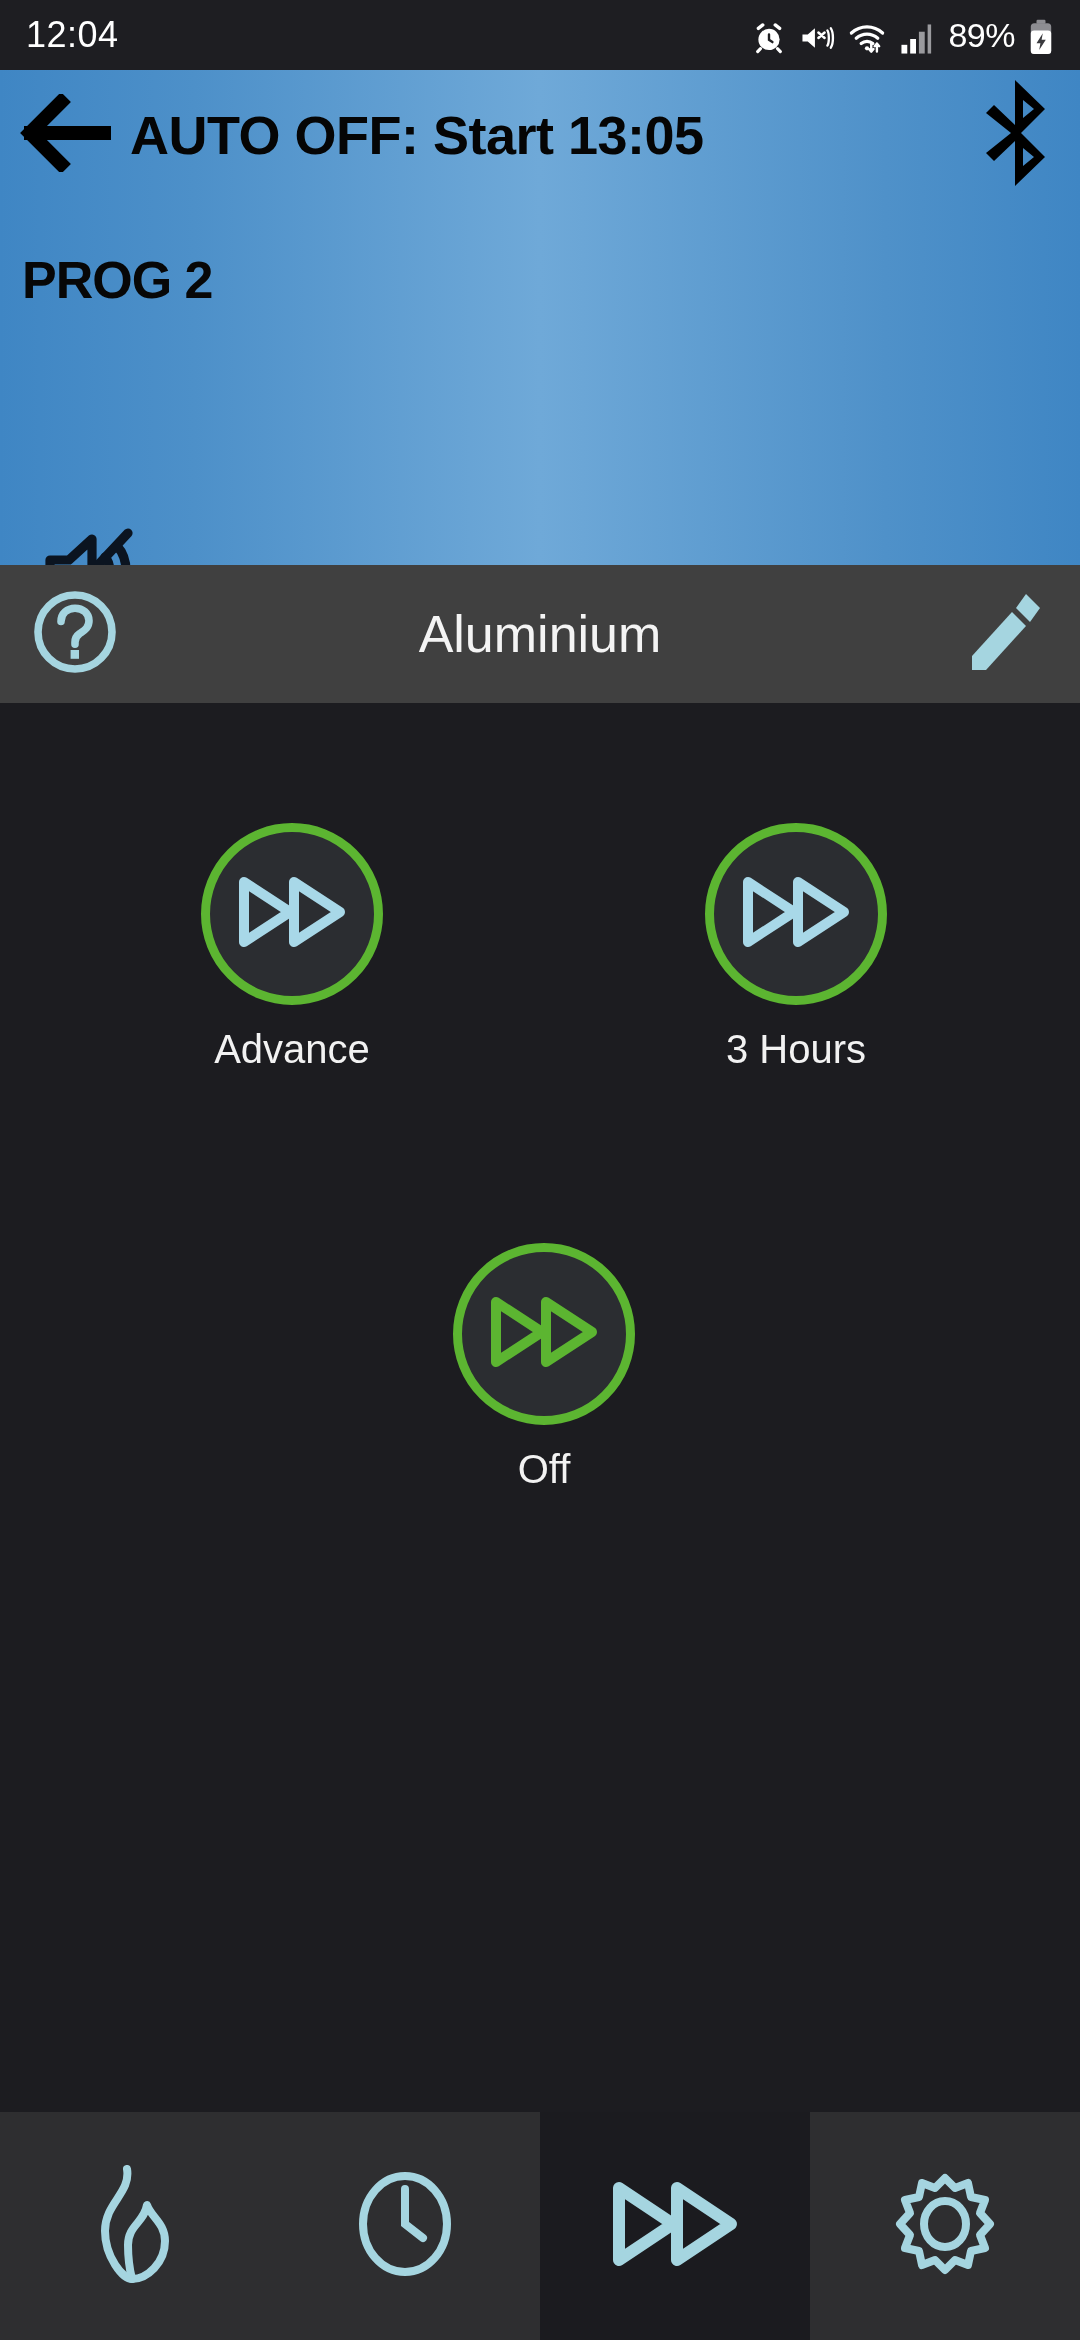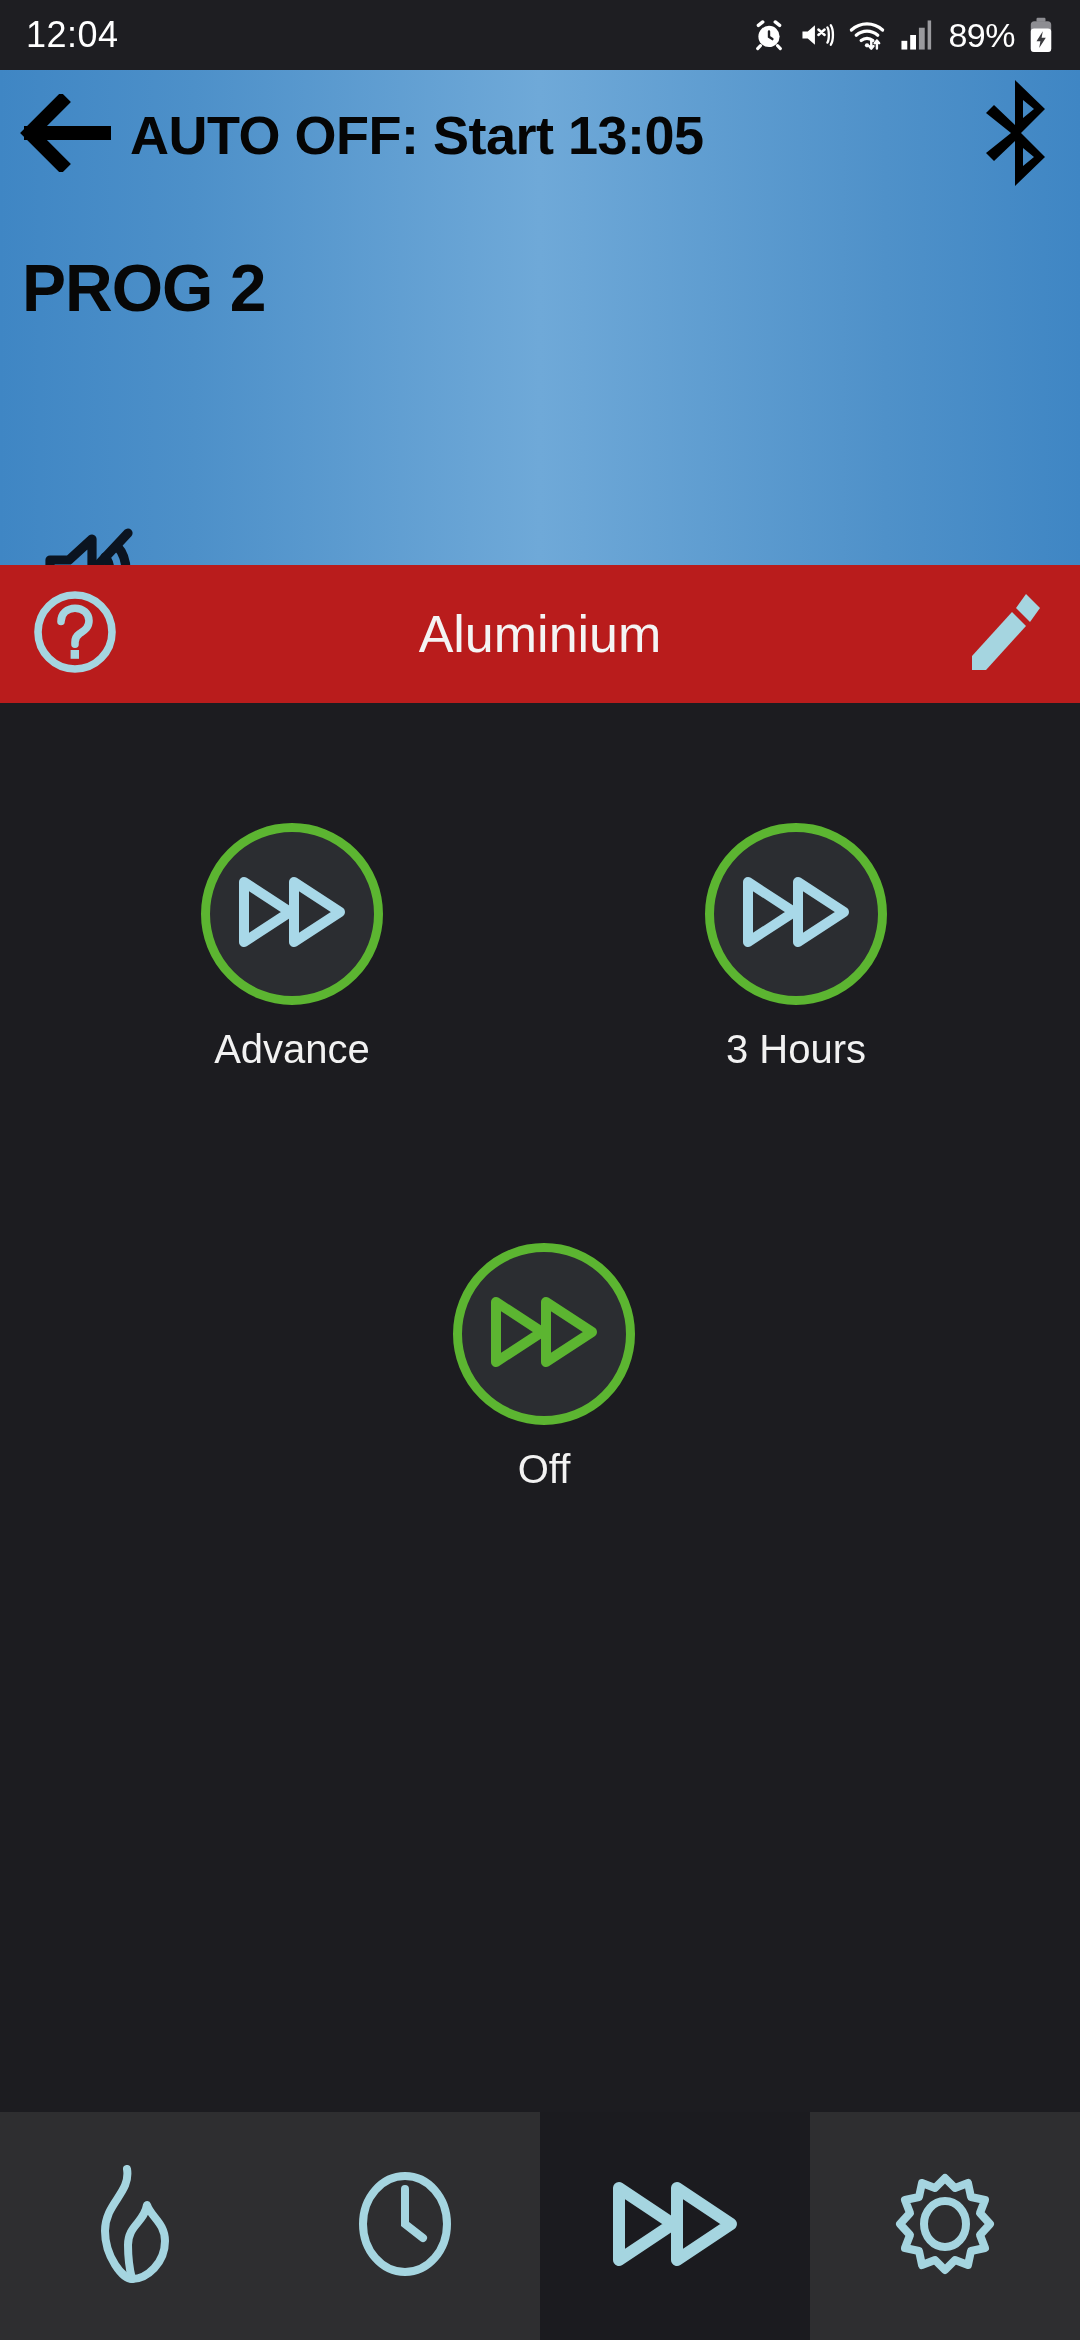--- a/index.html
+++ b/index.html
@@ -24,21 +24,21 @@
     display:flex; align-items:center;
     padding:0 26px;
   }
   #status-time {
     color:#ffffff;
     font-size:36px;
     letter-spacing:0.5px;
   }
   #status-right {
     margin-left:auto;
-    display:flex; align-items:center; gap:13px;
+    display:flex; align-items:flex-end; gap:13px;
   }
   #status-right svg { display:block; }
   #battery-pct {
     color:#ffffff; font-size:34px; font-weight:400;
     margin-left:2px; letter-spacing:-0.5px;
   }
 
   
   #header {
     position:absolute; top:70px; left:0;
@@ -66,35 +66,35 @@
     padding-right:20px;
   }
   #bt-btn {
     width:125px; height:130px;
     display:flex; align-items:center; justify-content:center;
     flex-shrink:0;
   }
   #prog-label {
     position:absolute; top:180px; left:22px;
     color:#070707;
-    font-size:66px;
+    font-size:52px;
     font-weight:bold;
     letter-spacing:-1px;
   }
   #mute-btn {
     position:absolute; top:448px; left:42px;
     width:125px; height:110px;
     display:flex; align-items:center;
   }
 
   
   #subbar {
     position:absolute; top:565px; left:0;
     width:1080px; height:138px;
-    background:#b91c1c;
+    background:#404040;
     display:flex; align-items:center;
   }
   #help-btn {
     width:150px; height:138px;
     display:flex; align-items:center; justify-content:center;
     flex-shrink:0;
   }
   #device-name {
     flex:1;
     text-align:center;

